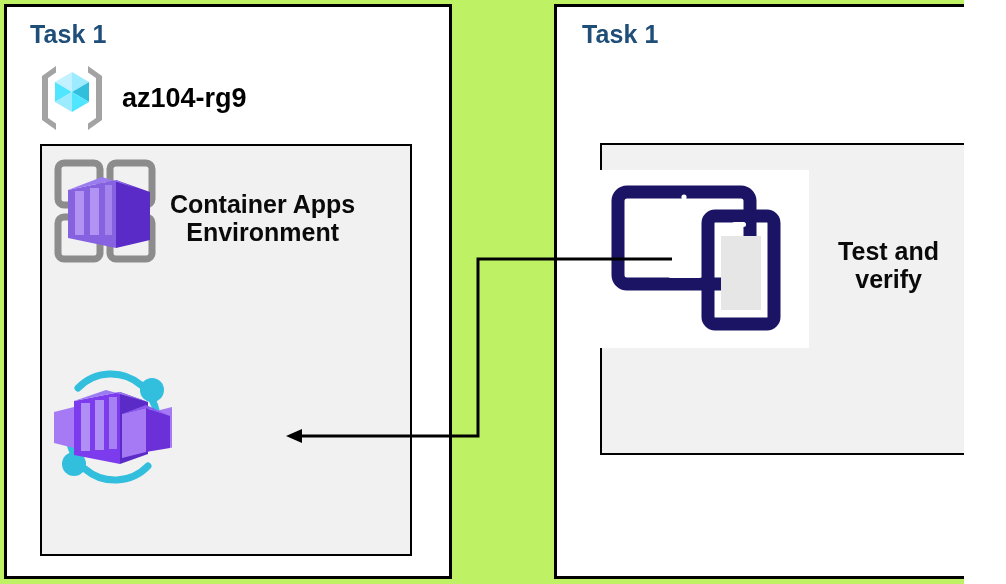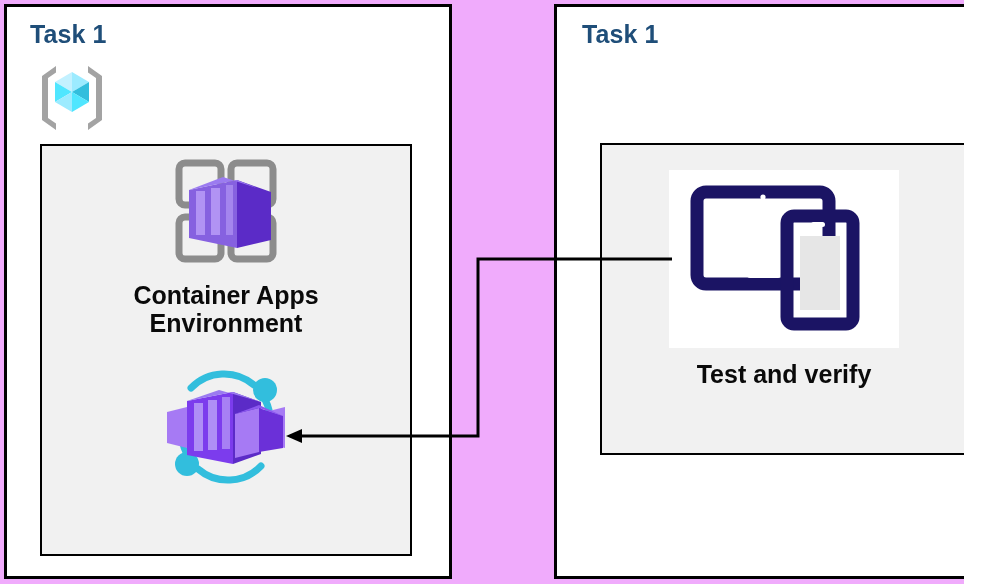--- a/index.html
+++ b/index.html
@@ -8,21 +8,21 @@
     background: #ffffff;
   }
   body {
     font-family: "Liberation Sans", sans-serif;
     -webkit-font-smoothing: antialiased;
   }
   #canvas {
     position: relative;
     width: 964px;
     height: 584px;
-    background: #f0abfc;
+    background: #bef264;
     overflow: hidden;
   }
 
   
   .task-panel {
     position: absolute;
     background: #ffffff;
     border: 3px solid #000000;
     box-sizing: border-box;
   }
@@ -64,21 +64,21 @@
     border: 2px solid #000000;
     box-sizing: border-box;
   }
   #task1-inner { left: 40px;  top: 144px; width: 372px; height: 412px; }
   #task2-inner { left: 600px; top: 143px; width: 368px; height: 312px; }
 
   
   .node {
     position: absolute;
     display: flex;
-    flex-direction: column;
+    flex-direction: row;
     align-items: center;
   }
   .node-label {
     font-size: 25px;
     font-weight: bold;
     color: #0a0a0a;
     text-align: center;
     line-height: 1.12;
     white-space: pre-line;
   }
@@ -131,20 +131,21 @@
         <path d="M52 4 L66 14 L66 58 L52 68 L52 61.5 L60 56 L60 16 L52 10.5 Z" fill="#a3a3a3"></path>
 
         <polygon points="36,10 53,20 36,30" fill="#9cebff"></polygon>
         <polygon points="36,10 19,20 36,30" fill="#c3f1ff"></polygon>
         <polygon points="53,20 53,40 36,30" fill="#32bedd"></polygon>
         <polygon points="19,20 19,40 36,30" fill="#50e6ff"></polygon>
         <polygon points="36,30 53,40 36,50" fill="#50e6ff"></polygon>
         <polygon points="36,30 19,40 36,50" fill="#9cebff"></polygon>
       </svg>
     </span>
+    <span id="rg-label">az104-rg9</span>
   </div>
 
   <div id="task1-inner" class="inner-box"></div>
 
   <div id="cae-node" class="node">
     <span>
       <svg class="node-icon" viewBox="0 0 130 120" xmlns="http://www.w3.org/2000/svg">
 
         <g fill="none" stroke="#8c8c8c" stroke-width="7">
           <rect x="18" y="8" width="42" height="42" rx="6"></rect>

